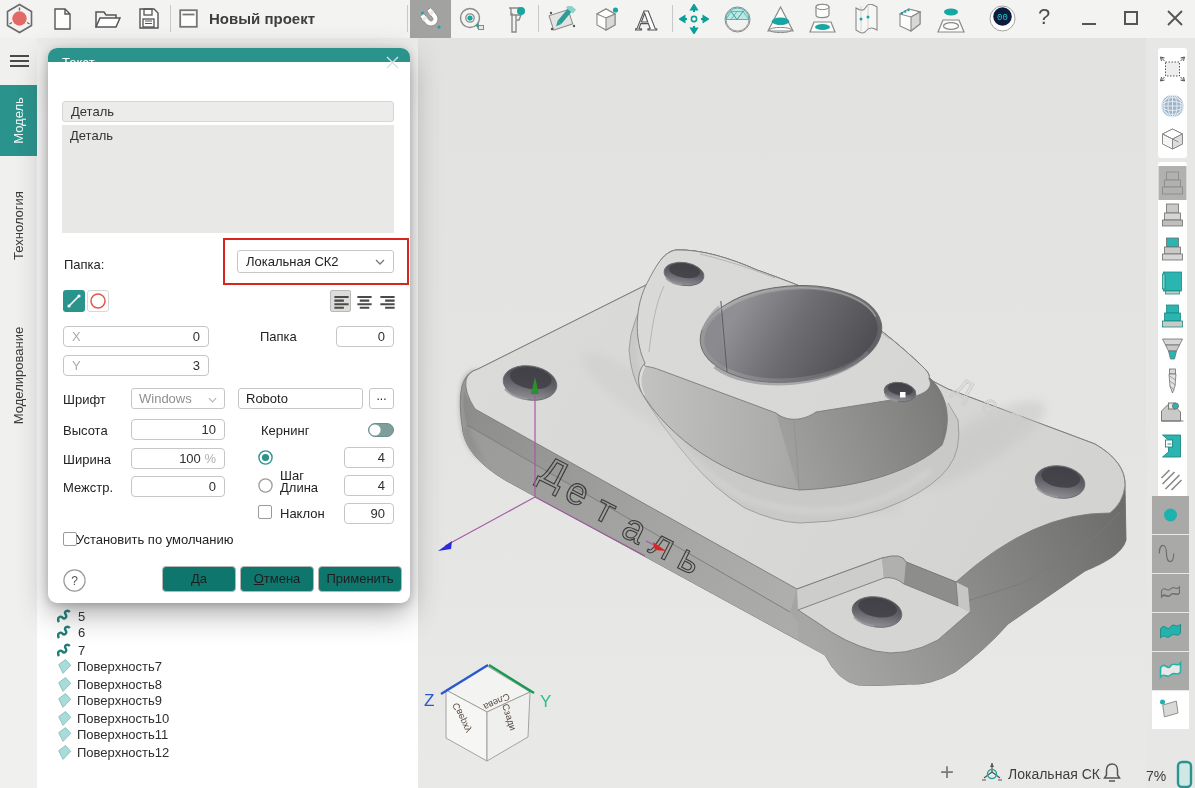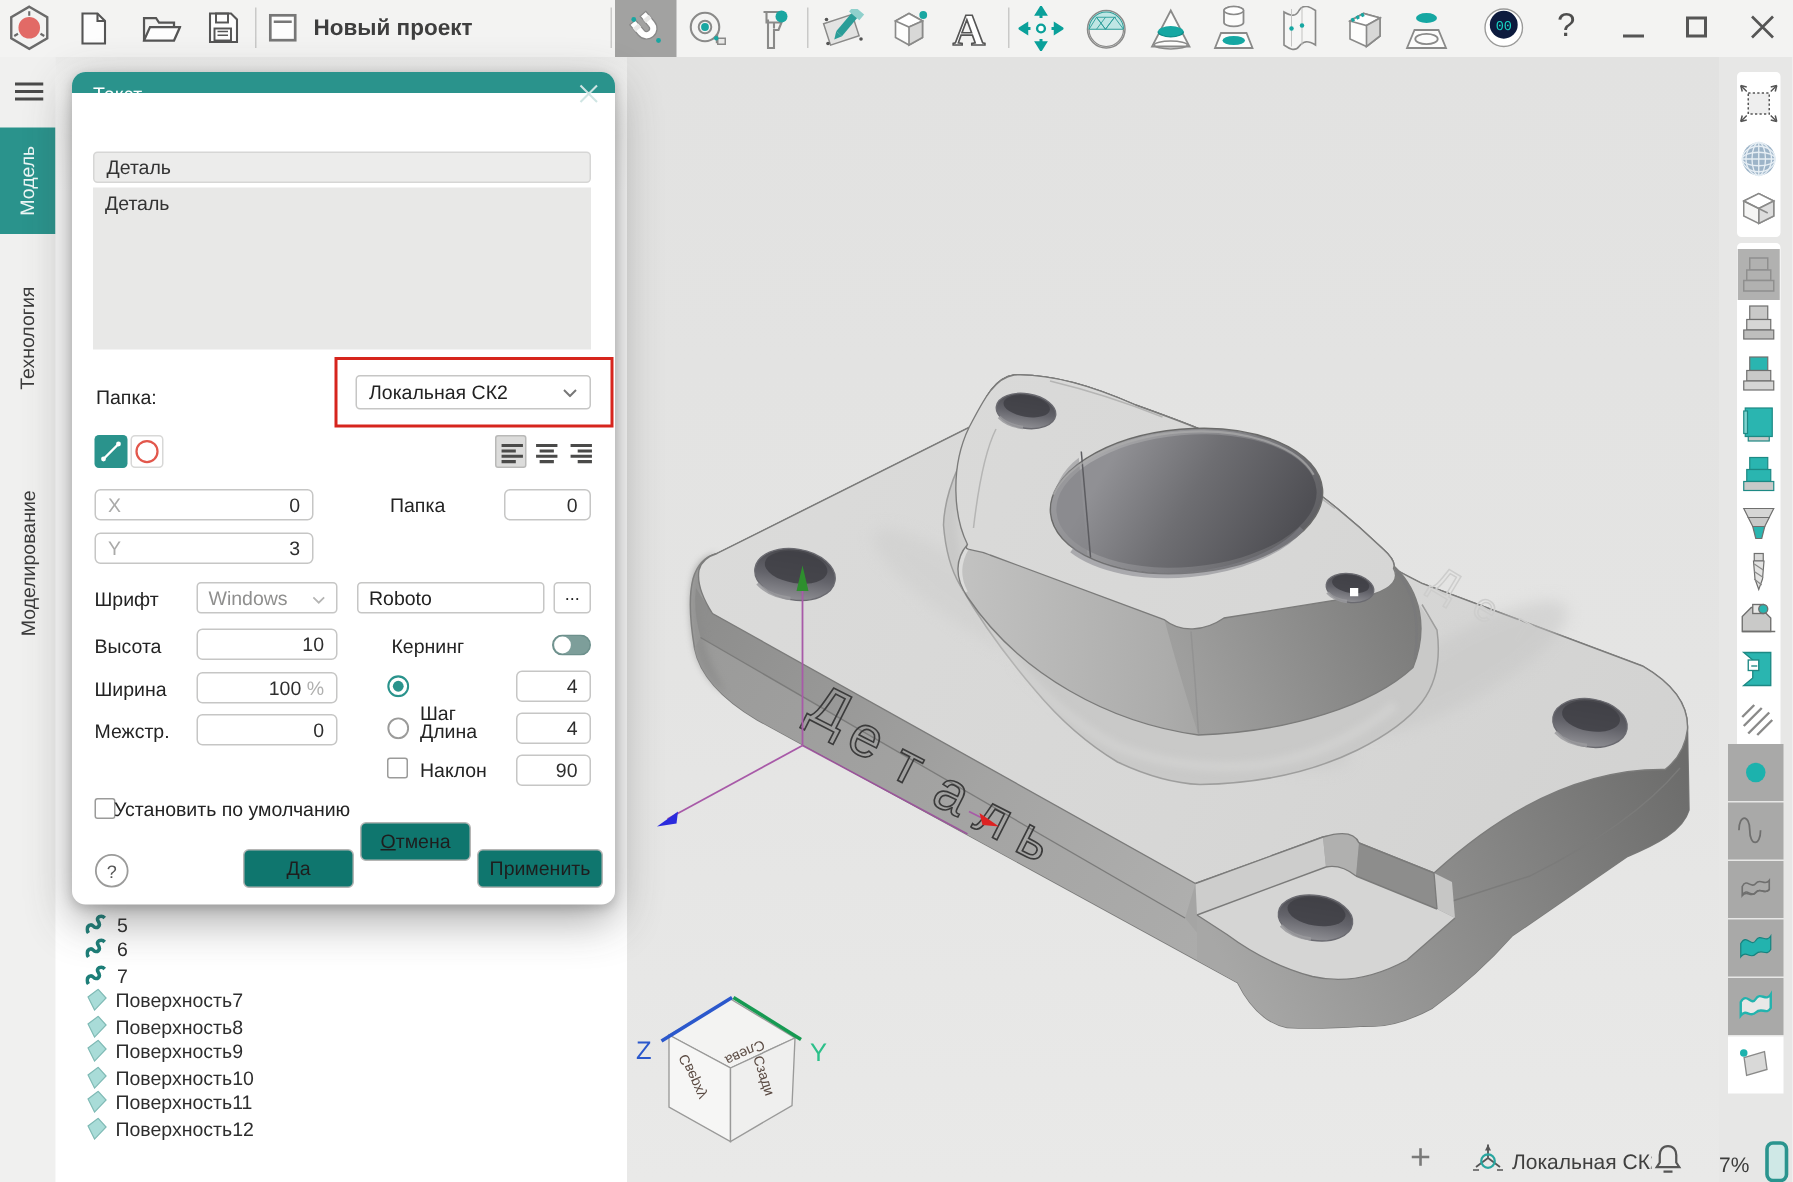--- a/index.html
+++ b/index.html
@@ -636,15 +636,15 @@
 <div class="fld" style="left:296px;top:455px;width:50px;height:21px">
         <span class="num">90</span>
       </div>
 <div class="abs" style="left:15px;top:484px;width:14px;height:14px;background:#fff;border:1px solid #9b9b9a;border-radius:2px"></div>
 <div class="lbl" style="left:28px;top:484px">Установить по умолчанию</div>
 <svg class="abs" style="left:15px;top:521px" width="23" height="23">
         <circle cx="11.5" cy="11.5" r="10.6" fill="#fff" stroke="#9b9b9a" stroke-width="1.2"></circle>
         <text x="11.5" y="16" text-anchor="middle" font-size="12" fill="#555">?</text>
       </svg>
 <div class="abs dbtn" style="left:114px;top:518px;width:74px">Да</div>
-<div class="abs dbtn" style="left:192px;top:500px;width:74px"><span style="text-decoration:underline">О</span>тмена</div>
+<div class="abs dbtn" style="left:192px;top:518px;width:74px"><span style="text-decoration:underline">О</span>тмена</div>
 <div class="abs dbtn" style="left:270px;top:518px;width:84px">Применить</div>
     </div>
 </div>
 </body></html>

